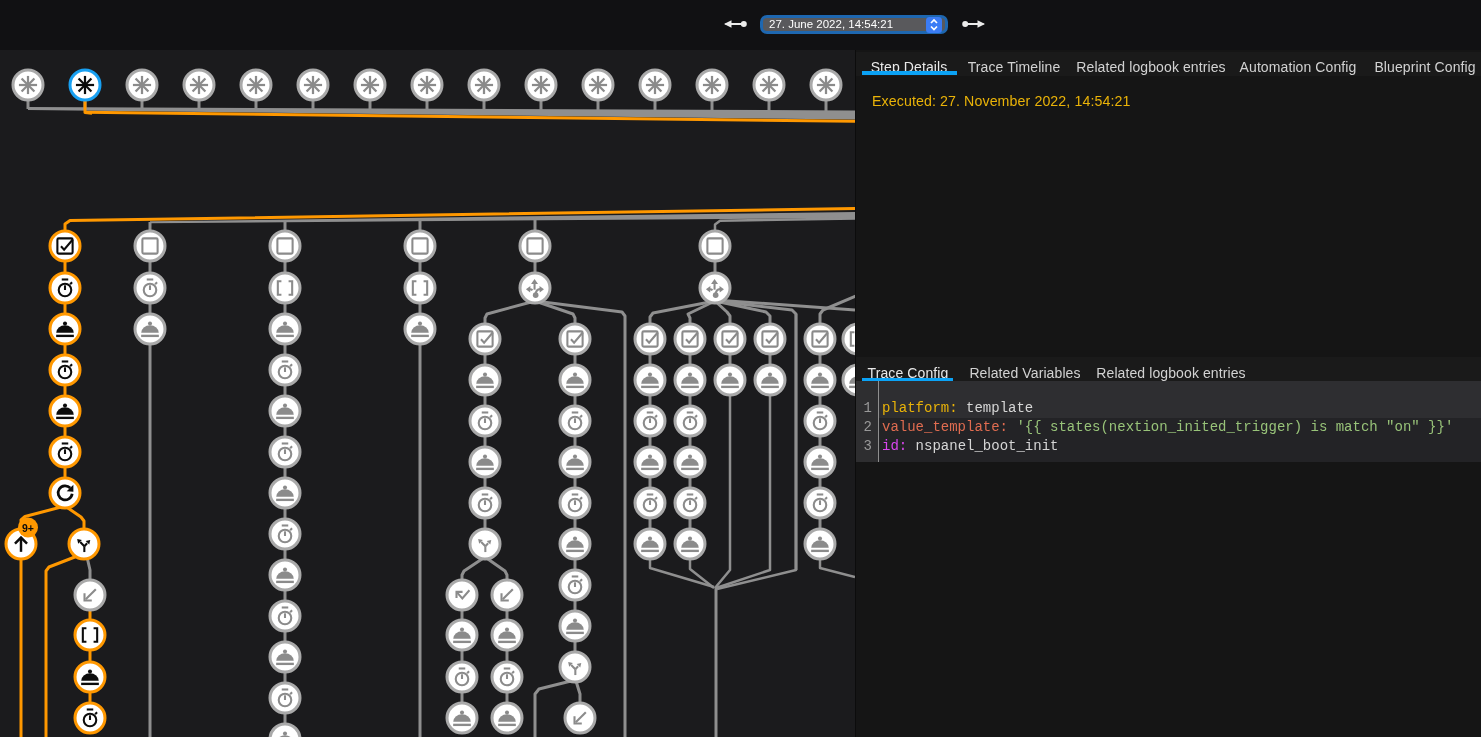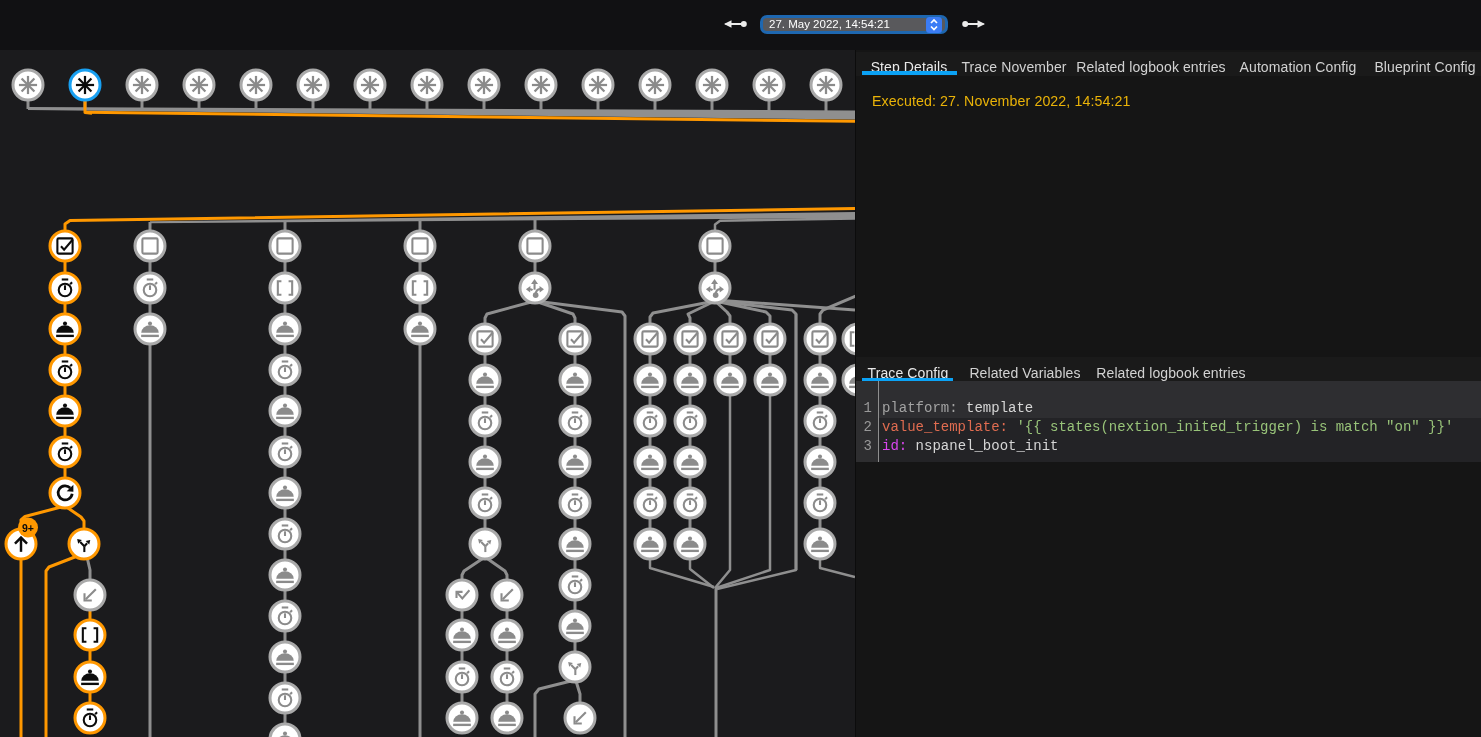--- a/index.html
+++ b/index.html
@@ -905,38 +905,38 @@
   </div>
 
   <div class="abs" style="left:855px;top:50px;width:2px;height:687px;background:#0c0c0c"></div>
 
   <svg class="abs" style="left:723px;top:15px" width="26" height="18" viewBox="0 0 26 18">
     <line x1="2.5" y1="9" x2="20" y2="9" stroke="#ececec" stroke-width="2"></line>
     <polygon points="1,9 8.5,5.2 8.5,12.8" fill="#ececec"></polygon>
     <circle cx="20.8" cy="9" r="3" fill="#ececec"></circle>
   </svg>
   <div class="abs" style="left:760px;top:15px;width:188px;height:19px;background:#59595c;border:3px solid #1e67b0;border-radius:7px"></div>
-  <div class="abs" style="left:769px;top:17.5px;width:156px;height:15px;color:#ffffff;font-size:11.5px;letter-spacing:0px;white-space:nowrap">27. May 2022, 14:54:21</div>
+  <div class="abs" style="left:769px;top:17.5px;width:156px;height:15px;color:#ffffff;font-size:11.5px;letter-spacing:0px;white-space:nowrap">27. June 2022, 14:54:21</div>
   <div class="abs" style="left:926px;top:17px;width:16px;height:15.5px;background:#3b7cf5;border-radius:3.5px">
     <svg width="16" height="15.5" viewBox="0 0 16 15.5">
       <polyline points="5,6 8,3 11,6" fill="none" stroke="#fff" stroke-width="1.7"></polyline>
       <polyline points="5,9.5 8,12.5 11,9.5" fill="none" stroke="#fff" stroke-width="1.7"></polyline>
     </svg>
   </div>
   <svg class="abs" style="left:960px;top:15px" width="26" height="18" viewBox="0 0 26 18">
     <line x1="6" y1="9" x2="23.5" y2="9" stroke="#ececec" stroke-width="2"></line>
     <polygon points="25,9 17.5,5.2 17.5,12.8" fill="#ececec"></polygon>
     <circle cx="5.2" cy="9" r="3" fill="#ececec"></circle>
   </svg>
 
   <div class="abs" style="left:856px;top:50px;width:625px;height:687px;background:#151515"></div>
 
   <div class="abs" style="left:856px;top:52px;width:625px;height:24px;background:#1a1a1a"></div>
   <div class="abs tab" style="left:909px;top:58.5px;color:#e9e9e9">Step Details</div>
-  <div class="abs tab" style="left:1014px;top:58.5px;color:#d2d2d2">Trace November</div>
+  <div class="abs tab" style="left:1014px;top:58.5px;color:#d2d2d2">Trace Timeline</div>
   <div class="abs tab" style="left:1151px;top:58.5px;color:#d2d2d2">Related logbook entries</div>
   <div class="abs tab" style="left:1298px;top:58.5px;color:#d2d2d2">Automation Config</div>
   <div class="abs tab" style="left:1425px;top:58.5px;color:#d2d2d2">Blueprint Config</div>
   <div class="abs" style="left:862px;top:71px;width:95px;height:3.5px;background:#0ba2f5"></div>
 
   <div class="abs" style="left:872px;top:93px;font-size:14.2px;color:#eab308;letter-spacing:0.1px">Executed: 27. November 2022, 14:54:21</div>
 
   <div class="abs" style="left:856px;top:357px;width:625px;height:24px;background:#1a1a1a"></div>
   <div class="abs tab" style="left:908px;top:364.5px;color:#e9e9e9">Trace Config</div>
   <div class="abs tab" style="left:1025px;top:364.5px;color:#d2d2d2">Related Variables</div>
@@ -944,18 +944,18 @@
   <div class="abs" style="left:862px;top:377.5px;width:91px;height:3.5px;background:#0ba2f5"></div>
 
   <div class="abs" style="left:856px;top:381px;width:625px;height:81px;background:#232326"></div>
   <div class="abs" style="left:878px;top:381px;width:603px;height:36.5px;background:#2e2e31"></div>
   <div class="abs" style="left:856px;top:381px;width:21.5px;height:81px;background:#2e2e30"></div>
   <div class="abs" style="left:877.5px;top:381px;width:1.3px;height:81px;background:#8f8f8f"></div>
   <div class="abs" style="left:856px;top:398.5px;width:625px;height:57px;font-family:'Liberation Mono',monospace;font-size:14px;line-height:19px;white-space:pre;color:#d6d6d6">
     <div class="abs" style="left:0px;top:0;width:16px;text-align:right;color:#999999">1</div>
     <div class="abs" style="left:0px;top:19px;width:16px;text-align:right;color:#999999">2</div>
     <div class="abs" style="left:0px;top:38px;width:16px;text-align:right;color:#999999">3</div>
-    <div class="abs" style="left:26px;top:0"><span style="color:#a3a3a3">platform:</span> template</div>
+    <div class="abs" style="left:26px;top:0"><span style="color:#eab308">platform:</span> template</div>
     <div class="abs" style="left:26px;top:19px"><span style="color:#e06c50">value_template:</span> <span style="color:#98c379">'{{ states(nextion_inited_trigger) is match "on" }}'</span></div>
     <div class="abs" style="left:26px;top:38px"><span style="color:#d946ef">id:</span> nspanel_boot_init</div>
   </div>
 
 </div>
 
 </body></html>

